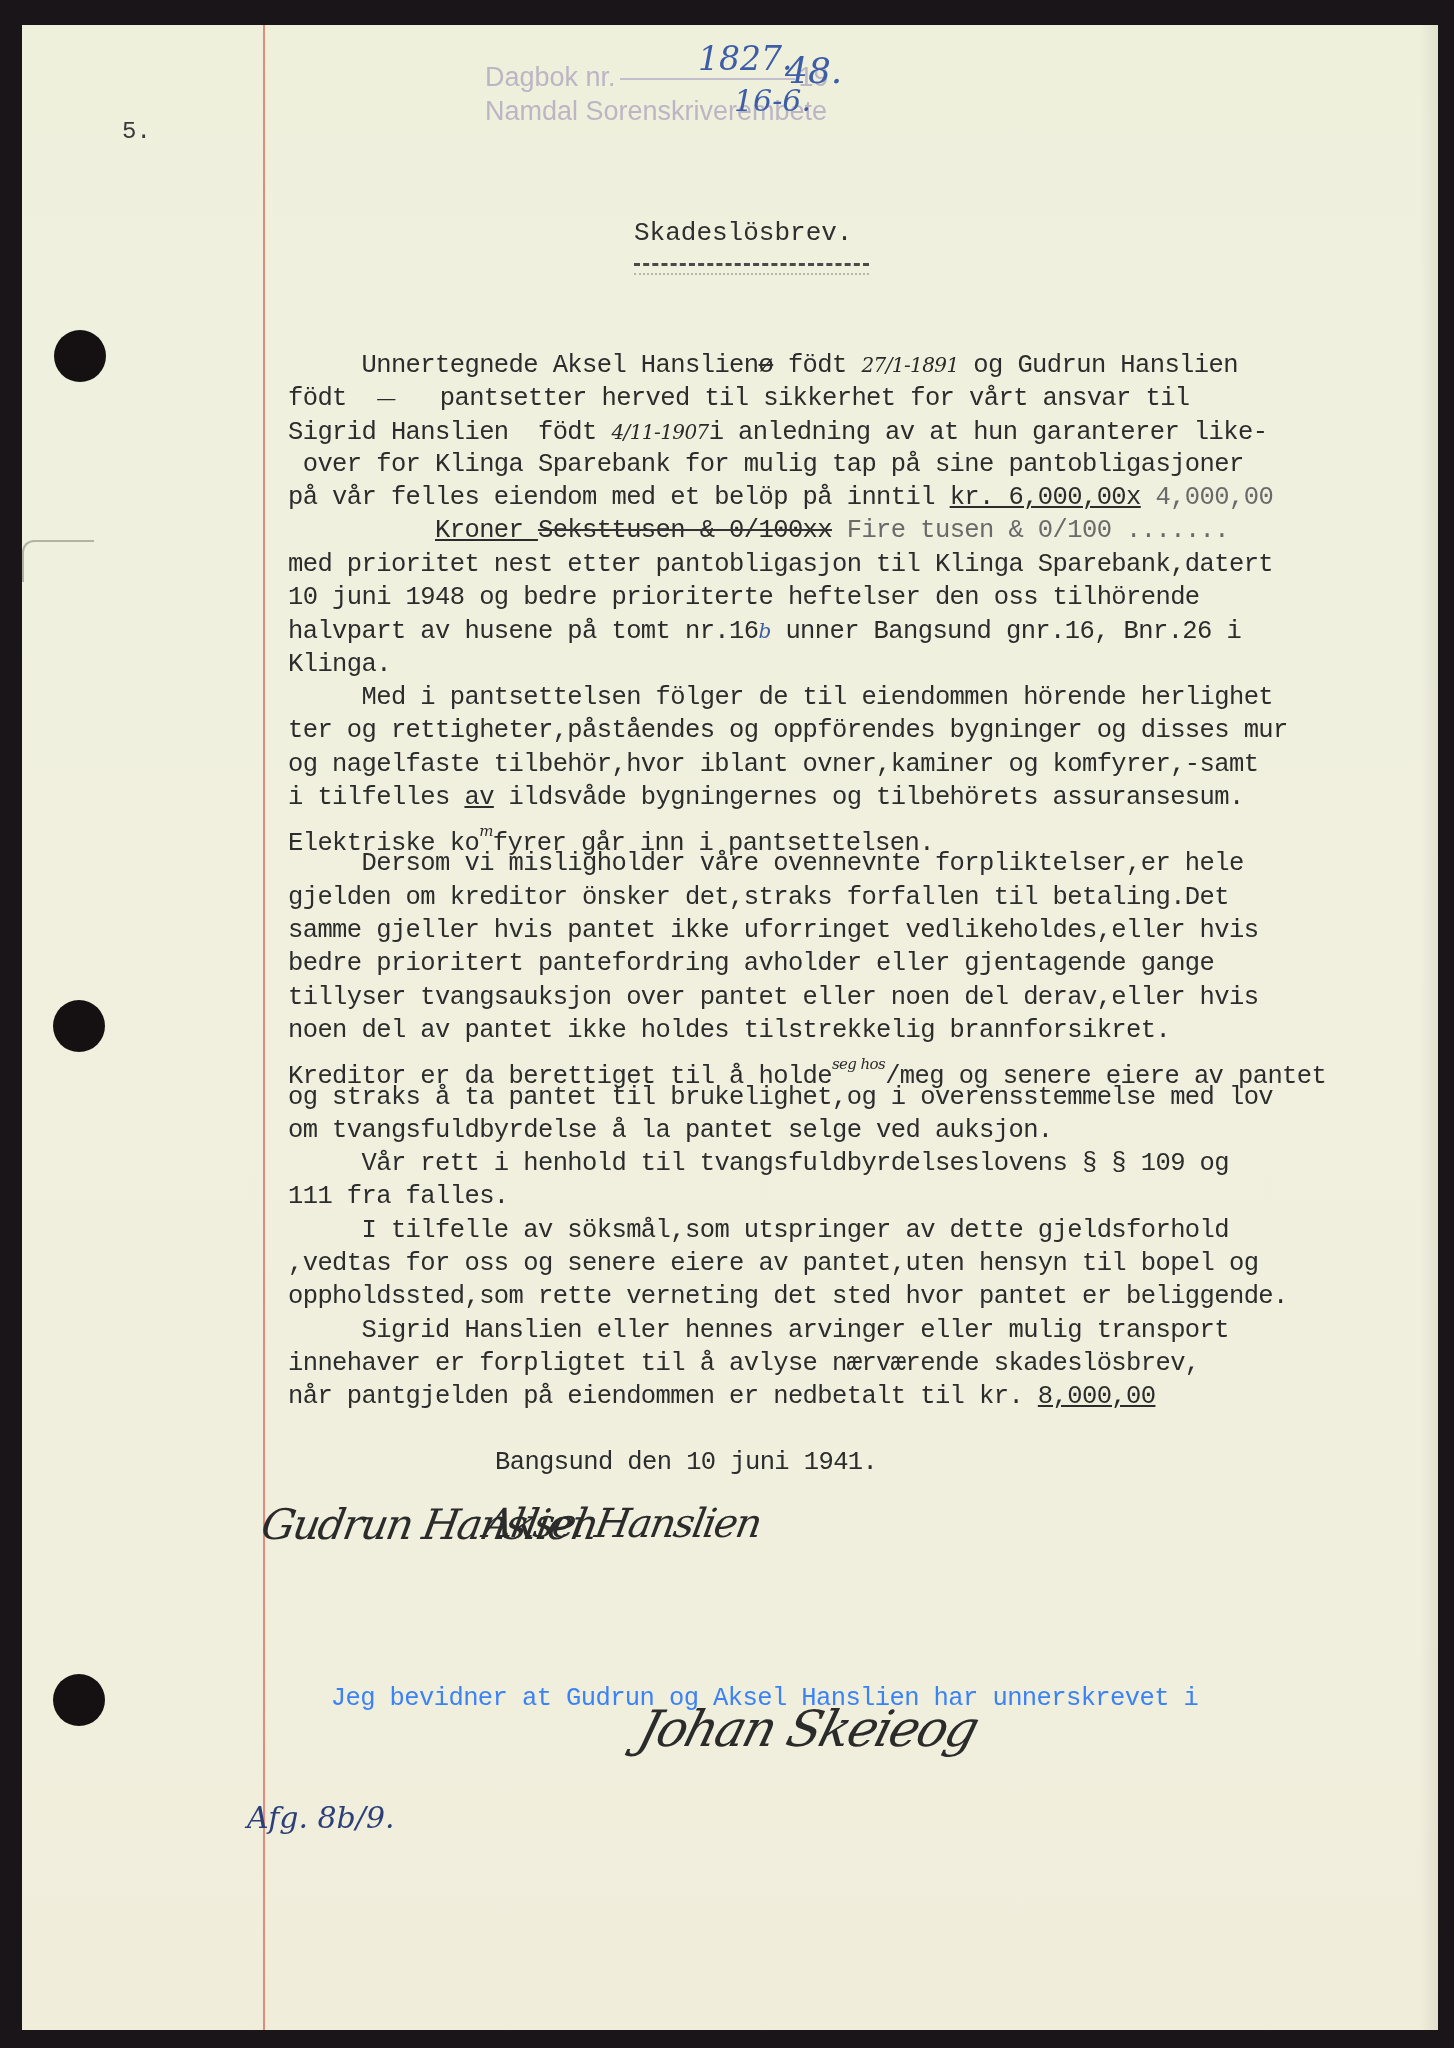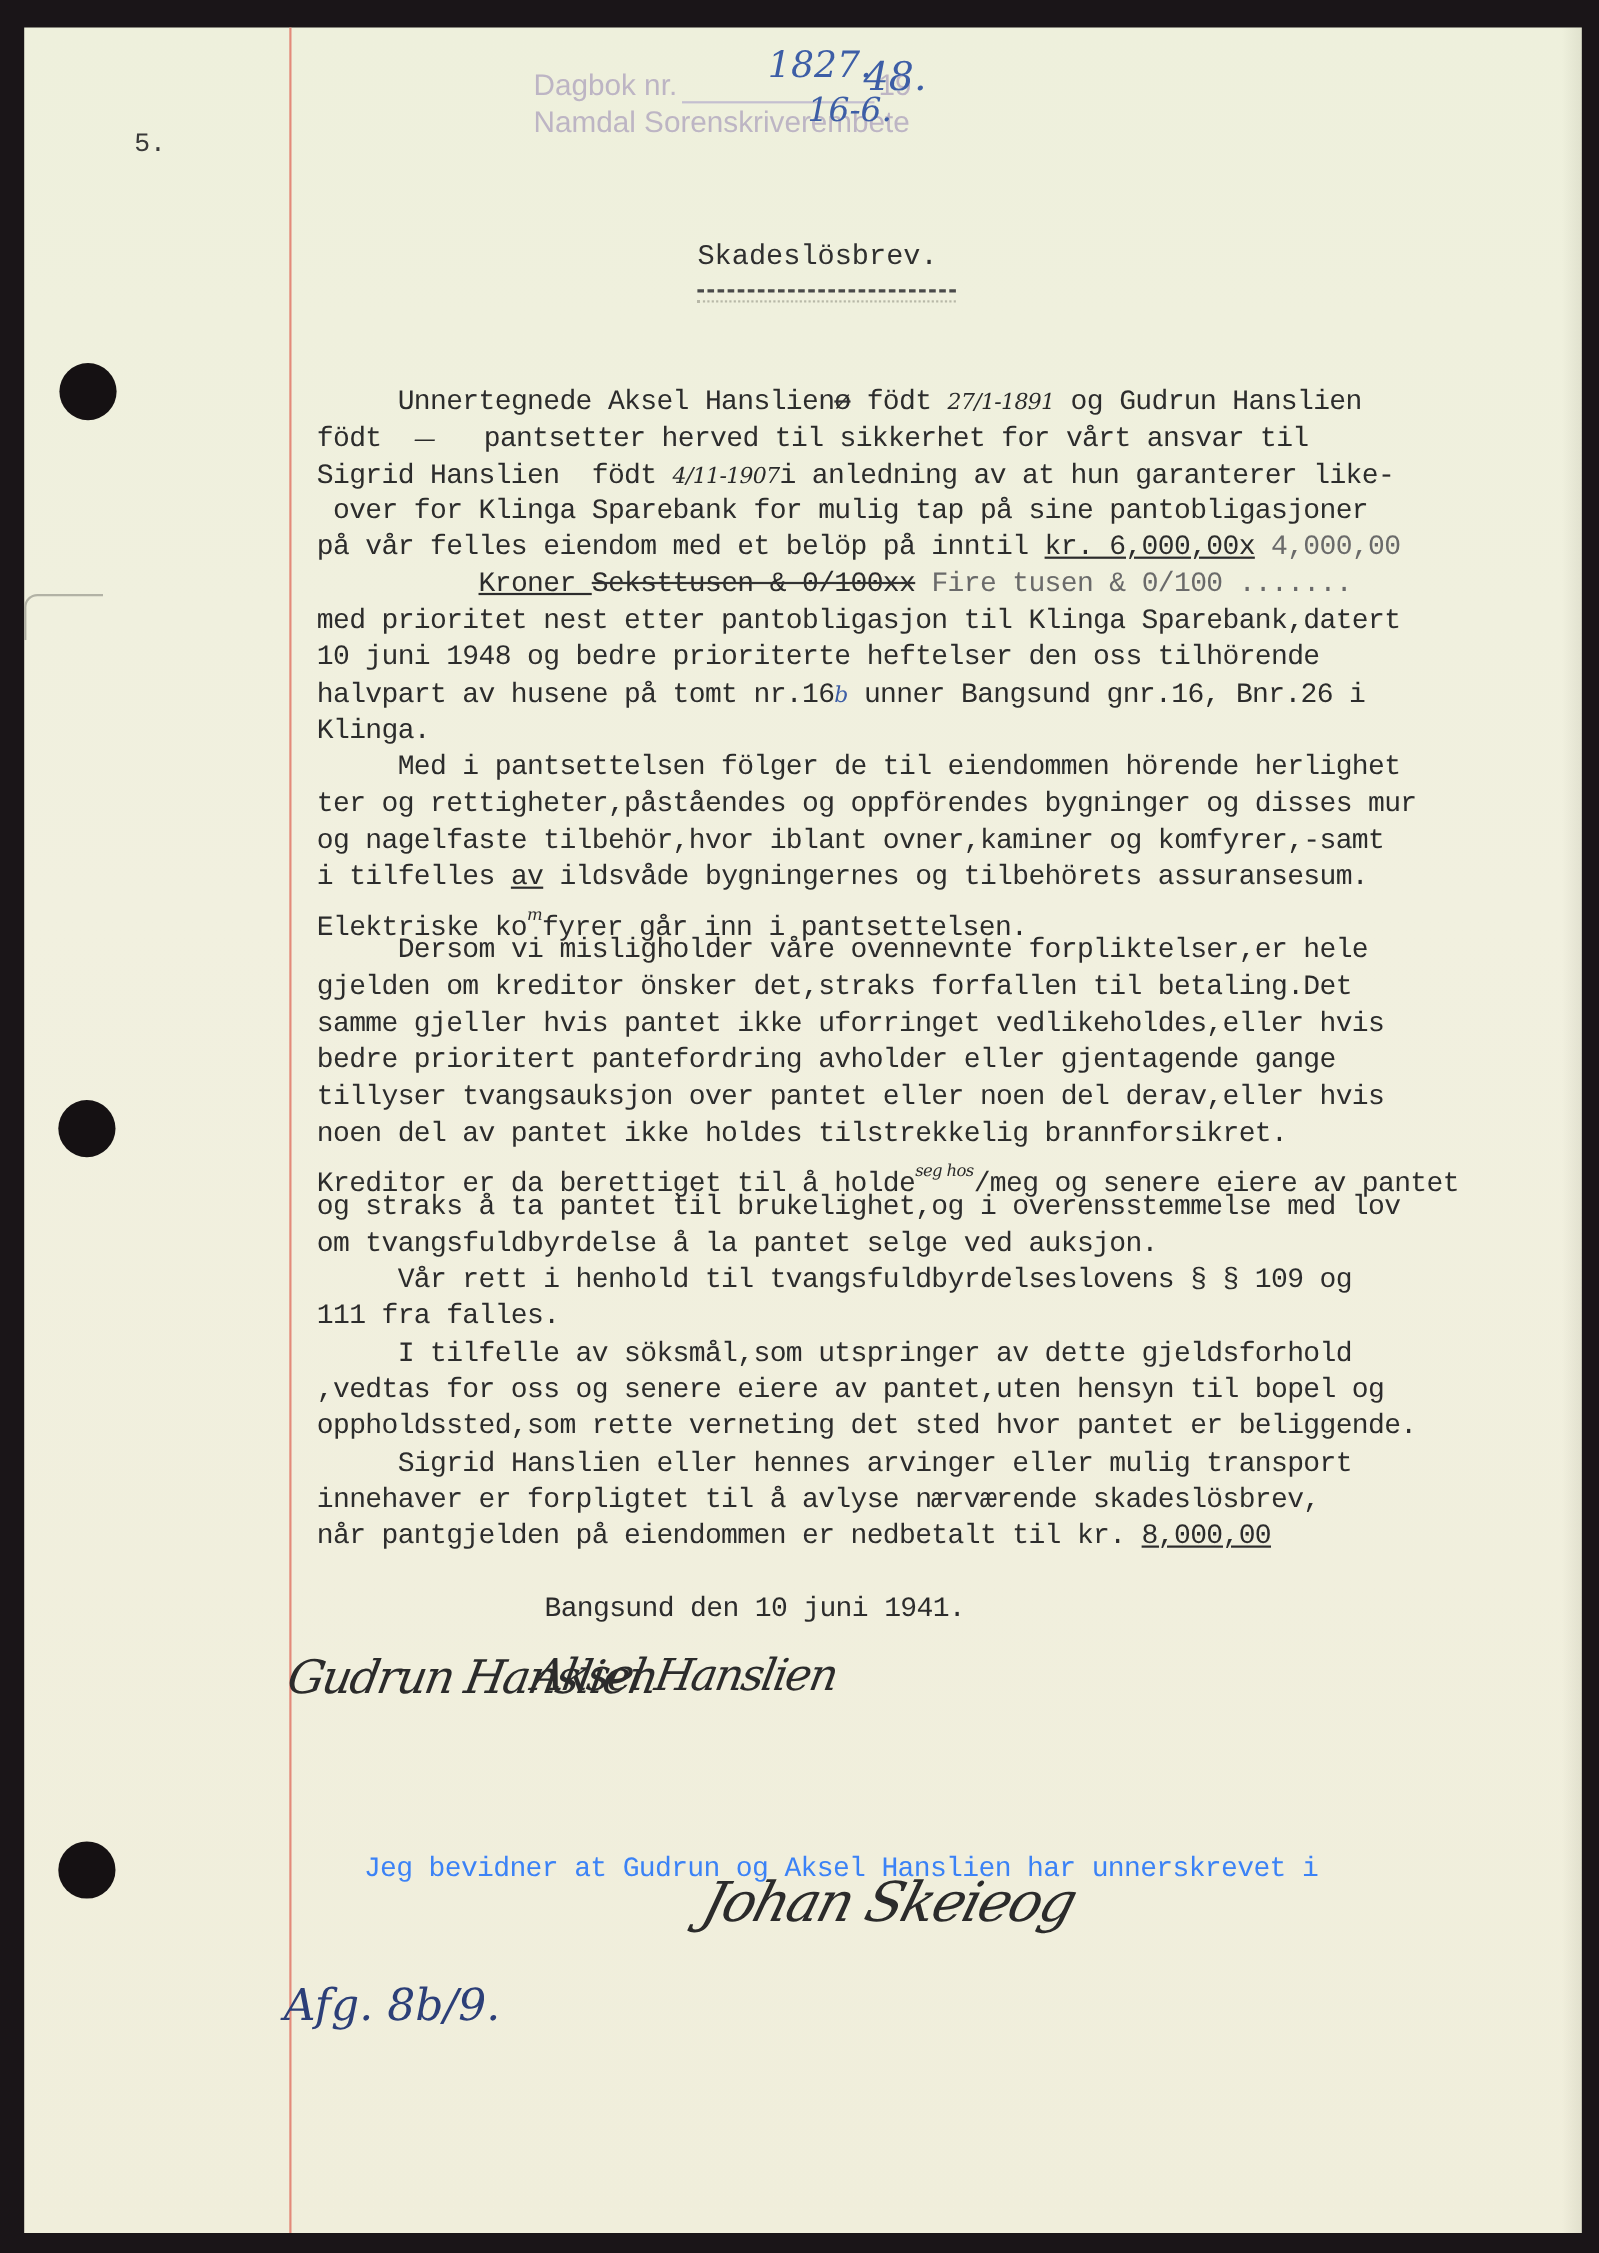--- a/index.html
+++ b/index.html
@@ -27,21 +27,21 @@
   }
   .page-number {
     position: absolute; left: 122px; top: 118px;
     font-size: 24px; color: #3a3a3a;
   }
   .stamp {
     position: absolute; left: 485px; top: 60px;
     font-family: "Liberation Sans", "DejaVu Sans", sans-serif;
     color: #bdb5c4; font-size: 27px; line-height: 34px;
   }
-  .stamp .row { display: flex; align-items: flex-end; white-space: nowrap; }
+  .stamp .row { display: flex; align-items: flex-start; white-space: nowrap; }
   .stamp .blank {
     display: inline-block; width: 175px; border-bottom: 2px solid #c4bfd0;
     margin: 0 4px; height: 18px;
   }
   .hw {
     font-family: "DejaVu Serif", serif; font-style: italic;
     color: #3d5ea6;
   }
   .stamp .hw-num { position: absolute; left: 213px; top: -18px; font-size: 33px; }
   .stamp .hw-date { position: absolute; left: 209px; top: 24px; font-size: 30px; margin-left: 40px; }
@@ -80,22 +80,22 @@
     color: #2b2b2b; letter-spacing: -2px;
   }
   .sig1 { left: 262px; top: 1500px; font-size: 42px; transform: skewX(-10deg); }
   .sig2 { left: 485px; top: 1500px; font-size: 40px; transform: skewX(-10deg); }
   .witness {
     position: absolute; left: 272px; top: 1614px; width: 1160px;
     font-size: 25.5px; line-height: 34px; color: #3b82f6; white-space: pre; letter-spacing: -0.6px;
   }
   .sig3 { left: 640px; top: 1700px; font-size: 50px; transform: skewX(-15deg); }
   .note {
-    position: absolute; left: 258px; top: 1800px;
-    font-family: "DejaVu Serif", serif; font-style: italic; color: #2c3f78; font-size: 40px;
+    position: absolute; left: 247px; top: 1800px;
+    font-family: "DejaVu Serif", serif; font-style: italic; color: #2c3f78; font-size: 30px;
   }
   .stray-mark {
     position: absolute; left: 22px; top: 540px; width: 70px; height: 40px;
     border-top: 2px solid #8a8a80; border-left: 2px solid #8a8a80; border-radius: 12px 0 0 0;
     opacity: 0.6;
   }
 </style>
 </head>
 <body>
 

